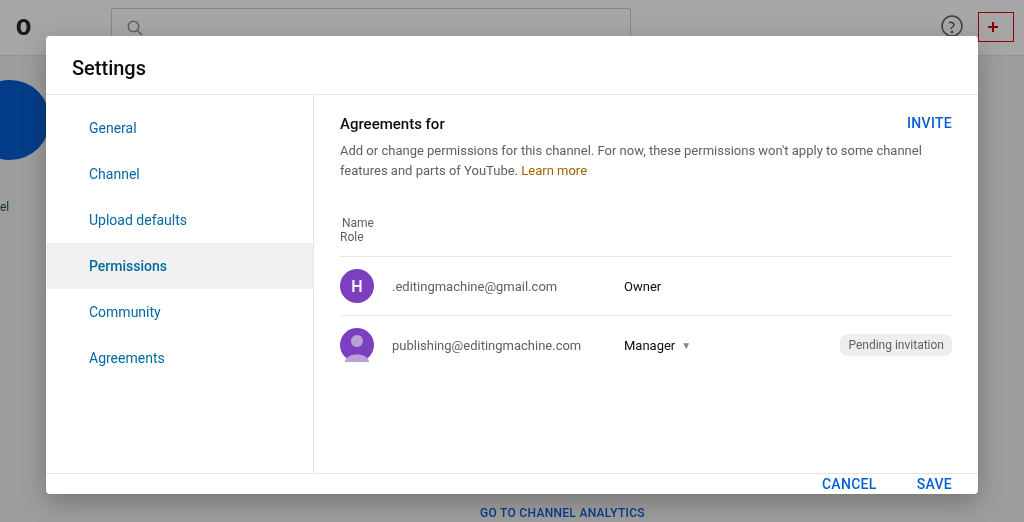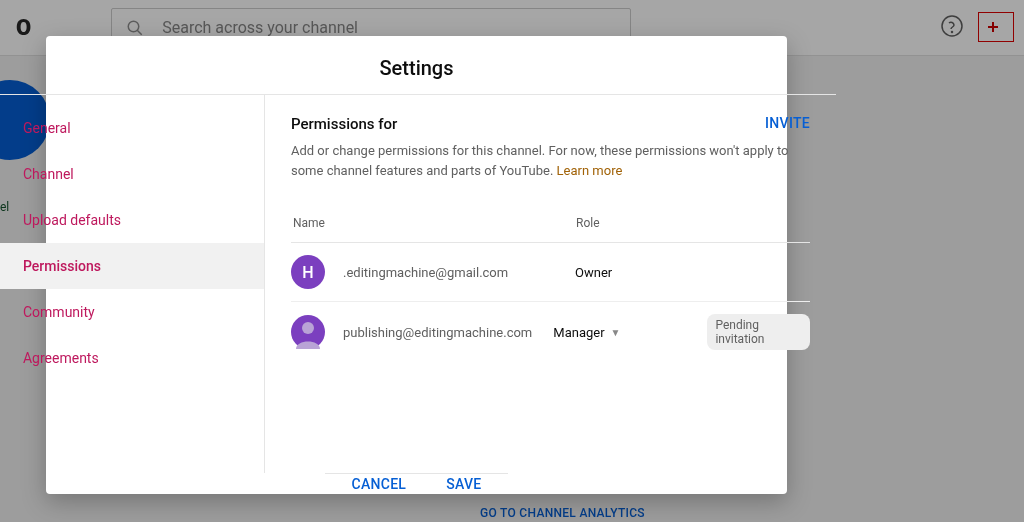--- a/index.html
+++ b/index.html
@@ -22,41 +22,40 @@
     }
     .bg-search svg { margin-right: 18px; }
     .bg-help { position: absolute; right: 60px; top: 14px; }
     .bg-create { position: absolute; right: 10px; top: 12px; width: 36px; height: 30px; border: 1px solid #d00; display:flex; align-items:center; justify-content:center; }
     .bg-avatar-big { width: 80px; height: 80px; border-radius: 50%; background: #065fd4; position: absolute; left: -30px; top: 80px; }
     .bg-channel-label { position: absolute; left: 0; top: 200px; font-size: 12px; color: #14532d; }
     
     .bg-analytics { position: absolute; left: 480px; top: 506px; color: #065fd4; font-size: 12px; font-weight: 500; letter-spacing: 0.3px; }
     
     .modal {
-      position: absolute; left: 46px; top: 36px; width: 741px; height: 458px;
+      position: absolute; left: 46px; top: 36px; width: 932px; height: 458px;
       background: #fff; border-radius: 4px; display: flex; flex-direction: column;
       box-shadow: 0 8px 24px rgba(0,0,0,0.25);
-      align-items: center;
     }
     .modal-header { padding: 20px 26px 14px; }
     .modal-title { font-size: 20px; font-weight: 500; color: #0d0d0d; }
     .modal-body { flex: 1; display: flex; border-top: 1px solid #e5e5e5; }
     
     .side-nav { width: 268px; padding-top: 10px; border-right: 1px solid #e5e5e5; }
-    .side-item { padding: 15px 26px; font-size: 14px; color: #be185d; cursor: pointer; }
+    .side-item { padding: 15px 43px; font-size: 14px; color: #0369a1; cursor: pointer; }
     .side-item.active { background: #f1f1f1; font-weight: 500; }
     
     .content { flex: 1; padding: 20px 26px 0; position: relative; }
     .content-head { display: flex; justify-content: space-between; align-items: flex-start; margin-bottom: 8px; }
     .content-title { font-size: 15px; font-weight: 500; color: #0d0d0d; }
     .invite-btn { color: #065fd4; font-weight: 500; font-size: 14px; letter-spacing: 0.3px; cursor: pointer; }
     .content-desc { font-size: 13px; color: #606060; line-height: 1.5; margin-bottom: 28px; }
     .learn-more { color: #a16207; cursor: pointer; }
     
-    .tbl-head { display: flex; padding: 8px 0 12px; border-bottom: 1px solid #e5e5e5; font-size: 12px; color: #606060; }
+    .tbl-head { display: flex; padding: 8px 0 12px; border-bottom: 1px solid #e5e5e5; font-size: 12px; color: #606060; flex-direction: column; }
     .col-name { width: 285px; padding-left: 2px; }
     .col-role { flex: 1; }
     
     .row { display: flex; align-items: center; padding: 12px 0; border-bottom: 1px solid #eee; }
     .row:last-child { border-bottom: none; }
     .avatar { width: 34px; height: 34px; border-radius: 50%; background: #7b3fbf; color: #fff; display:flex; align-items:center; justify-content:center; font-size: 16px; font-weight:500; margin-right: 18px; }
     .avatar.generic { display:flex; align-items:center; justify-content:center; }
     .user-info { display:flex; flex-direction:column; width: 232px; }
     .user-name { font-size: 13px; color: #0d0d0d; }
     .user-email { font-size: 13px; color: #606060; }
@@ -70,21 +69,20 @@
 </head>
 <body>
 
 <div class="bg-header">
   <div class="bg-logo">O</div>
   <div class="bg-search">
     <svg width="18" height="18" viewBox="0 0 24 24" fill="none" stroke="#909090" stroke-width="2">
         <circle cx="10" cy="10" r="7"></circle>
         <line x1="21" y1="21" x2="15" y2="15"></line>
       </svg>
-    <span>Search across your channel</span>
   </div>
   <div class="bg-help">
     <svg width="24" height="24" viewBox="0 0 24 24" fill="none" stroke="#606060" stroke-width="1.5">
         <circle cx="12" cy="12" r="10"></circle>
         <path d="M9 9a3 3 0 015 2c0 2-3 2-3 4"></path>
         <circle cx="12" cy="18" r="0.5" fill="#606060"></circle>
       </svg>
   </div>
   <div class="bg-create">
     <svg width="20" height="14" viewBox="0 0 20 14" fill="#cc0000">
@@ -107,21 +105,21 @@
     <div class="side-nav">
       <div class="side-item">General</div>
       <div class="side-item">Channel</div>
       <div class="side-item">Upload defaults</div>
       <div class="side-item active">Permissions</div>
       <div class="side-item">Community</div>
       <div class="side-item">Agreements</div>
     </div>
     <div class="content">
       <div class="content-head">
-        <div class="content-title">Permissions for</div>
+        <div class="content-title">Agreements for</div>
         <div class="invite-btn">INVITE</div>
       </div>
       <div class="content-desc">
         <span>Add or change permissions for this channel. For now, these permissions won't apply to some channel features and parts of YouTube.</span>
         <span class="learn-more">Learn more</span>
       </div>
 
       <div class="tbl-head">
         <div class="col-name">Name</div>
         <div class="col-role">Role</div>

